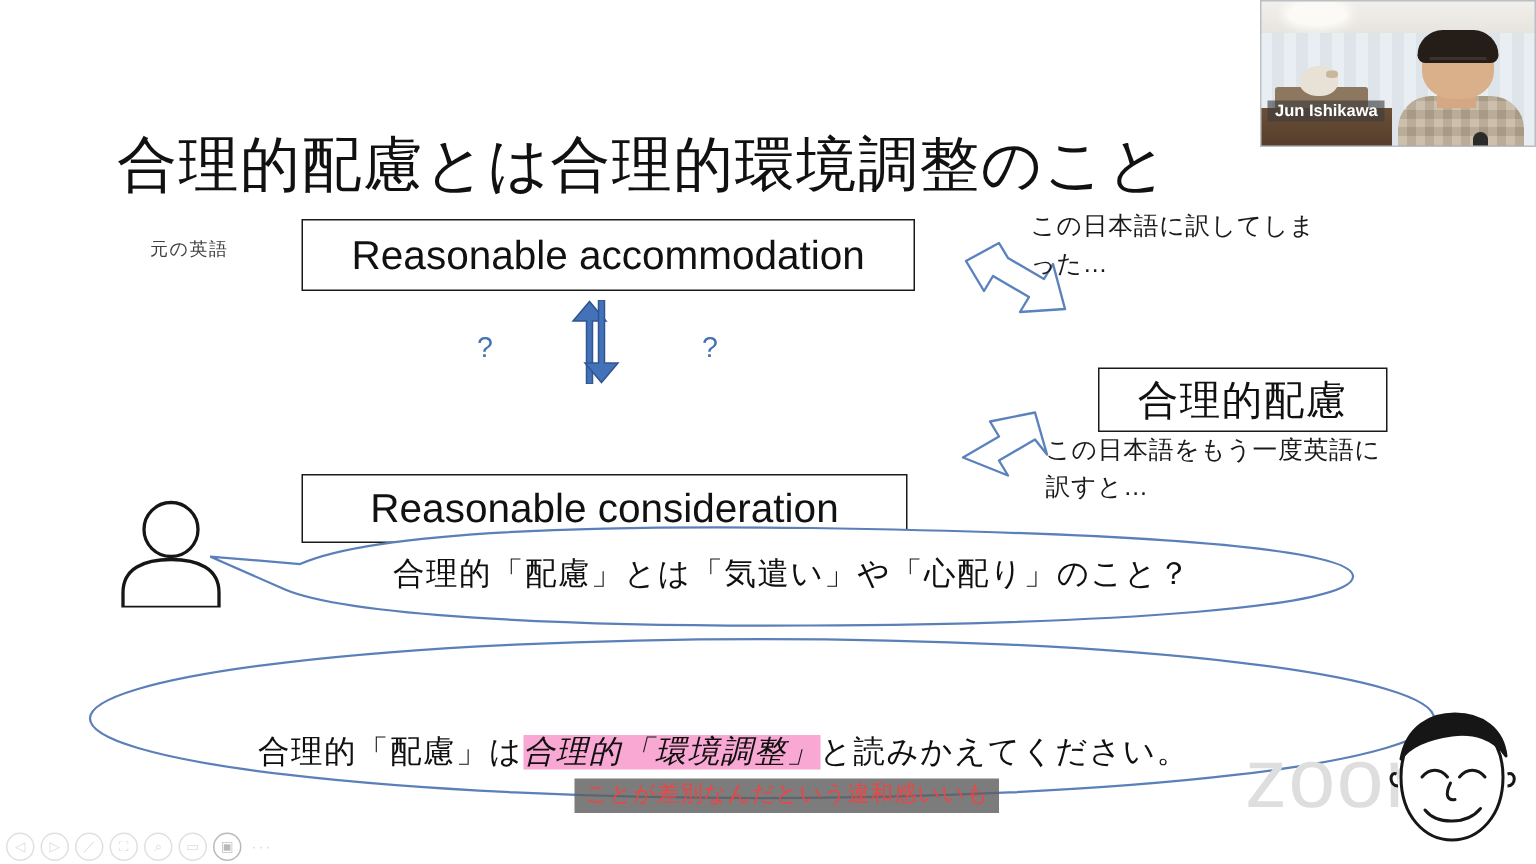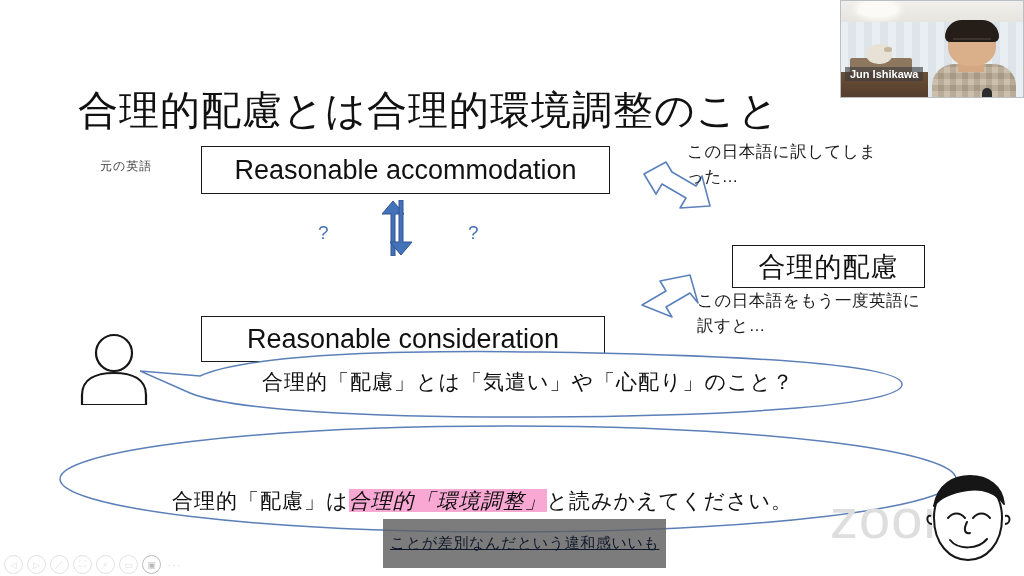--- a/index.html
+++ b/index.html
@@ -148,28 +148,27 @@
     letter-spacing: 1px;
     font-weight: 400;
     user-select: none;
   }
 
   
   #caption-bar {
     position: absolute;
     left: 383px;
     top: 519px;
-    padding: 15px 7px;
+    padding: 2px 7px;
     background: rgba(95,95,95,0.82);
-    color: #0f172a;
+    color: #ef4444;
     font-size: 15px;
     letter-spacing: 0.6px;
     white-space: nowrap;
     line-height: 1.25;
-    text-decoration: underline;
   }
 
   
   #video-panel {
     position: absolute;
     left: 840px;
     top: 0px;
     width: 184px;
     height: 98px;
     overflow: hidden;

